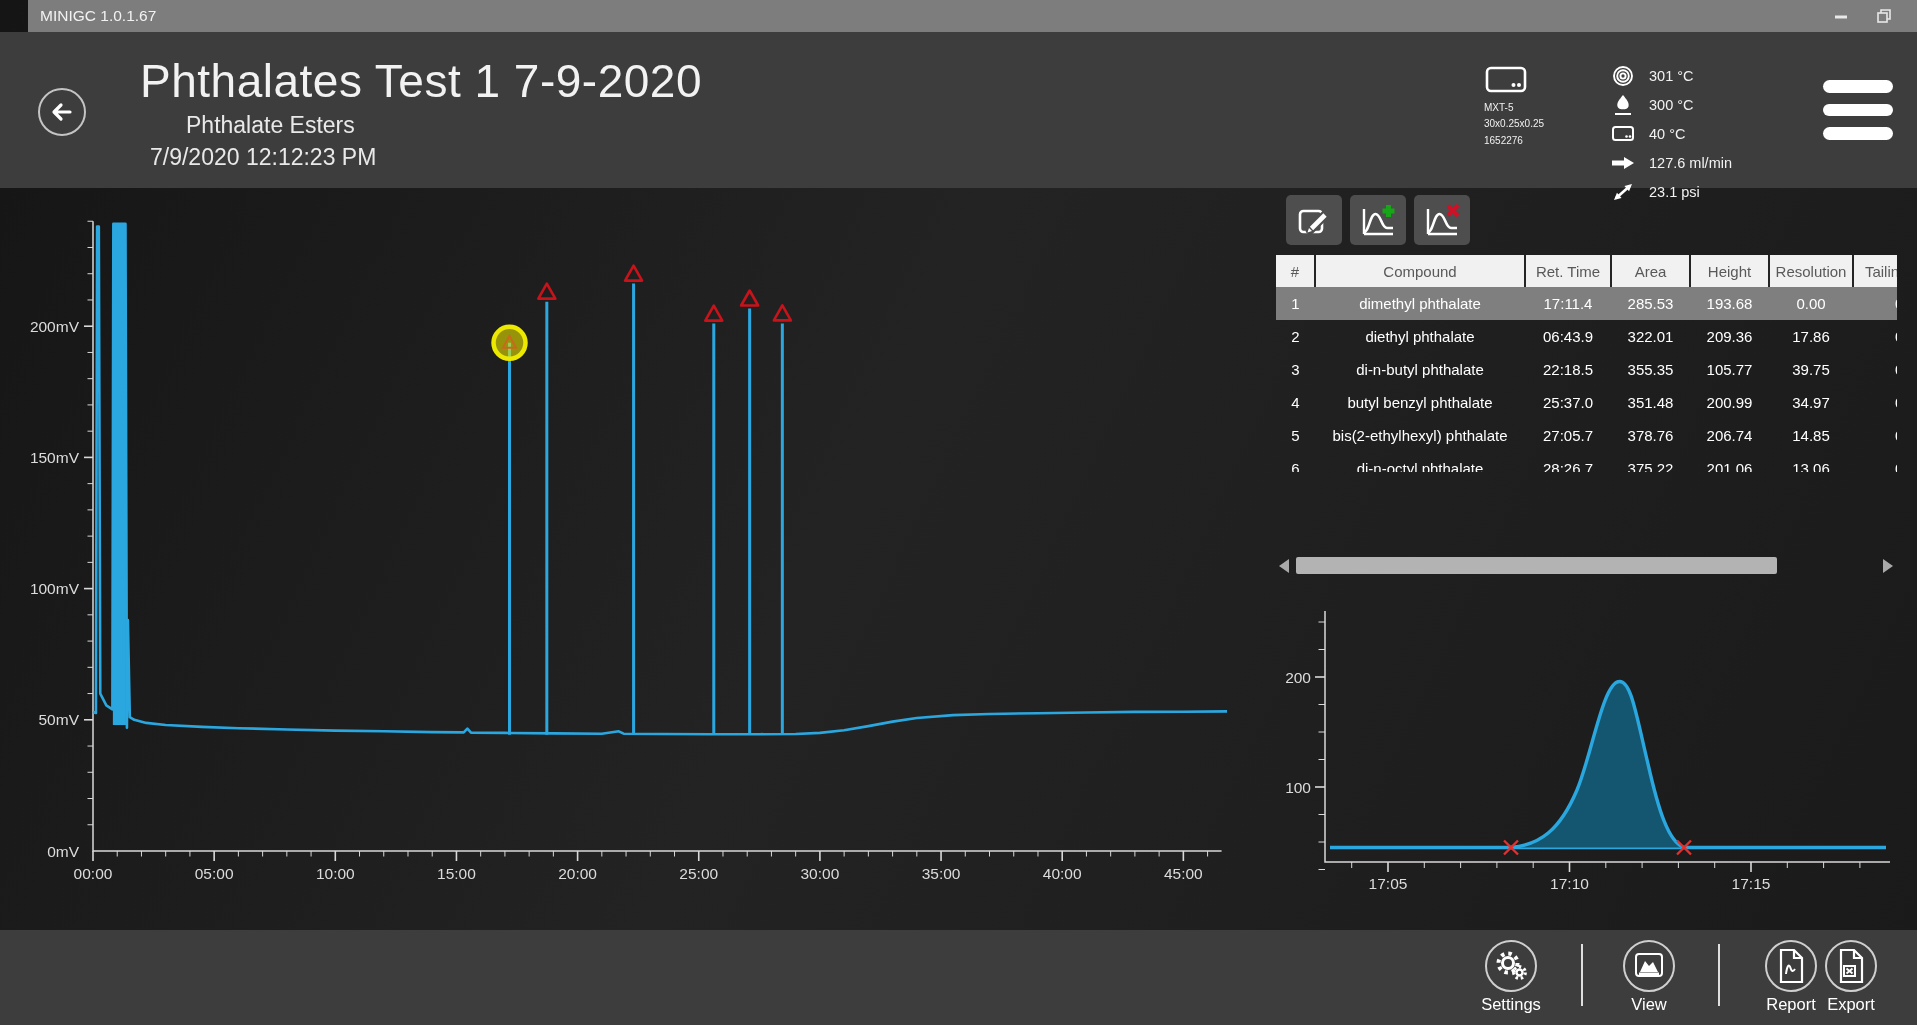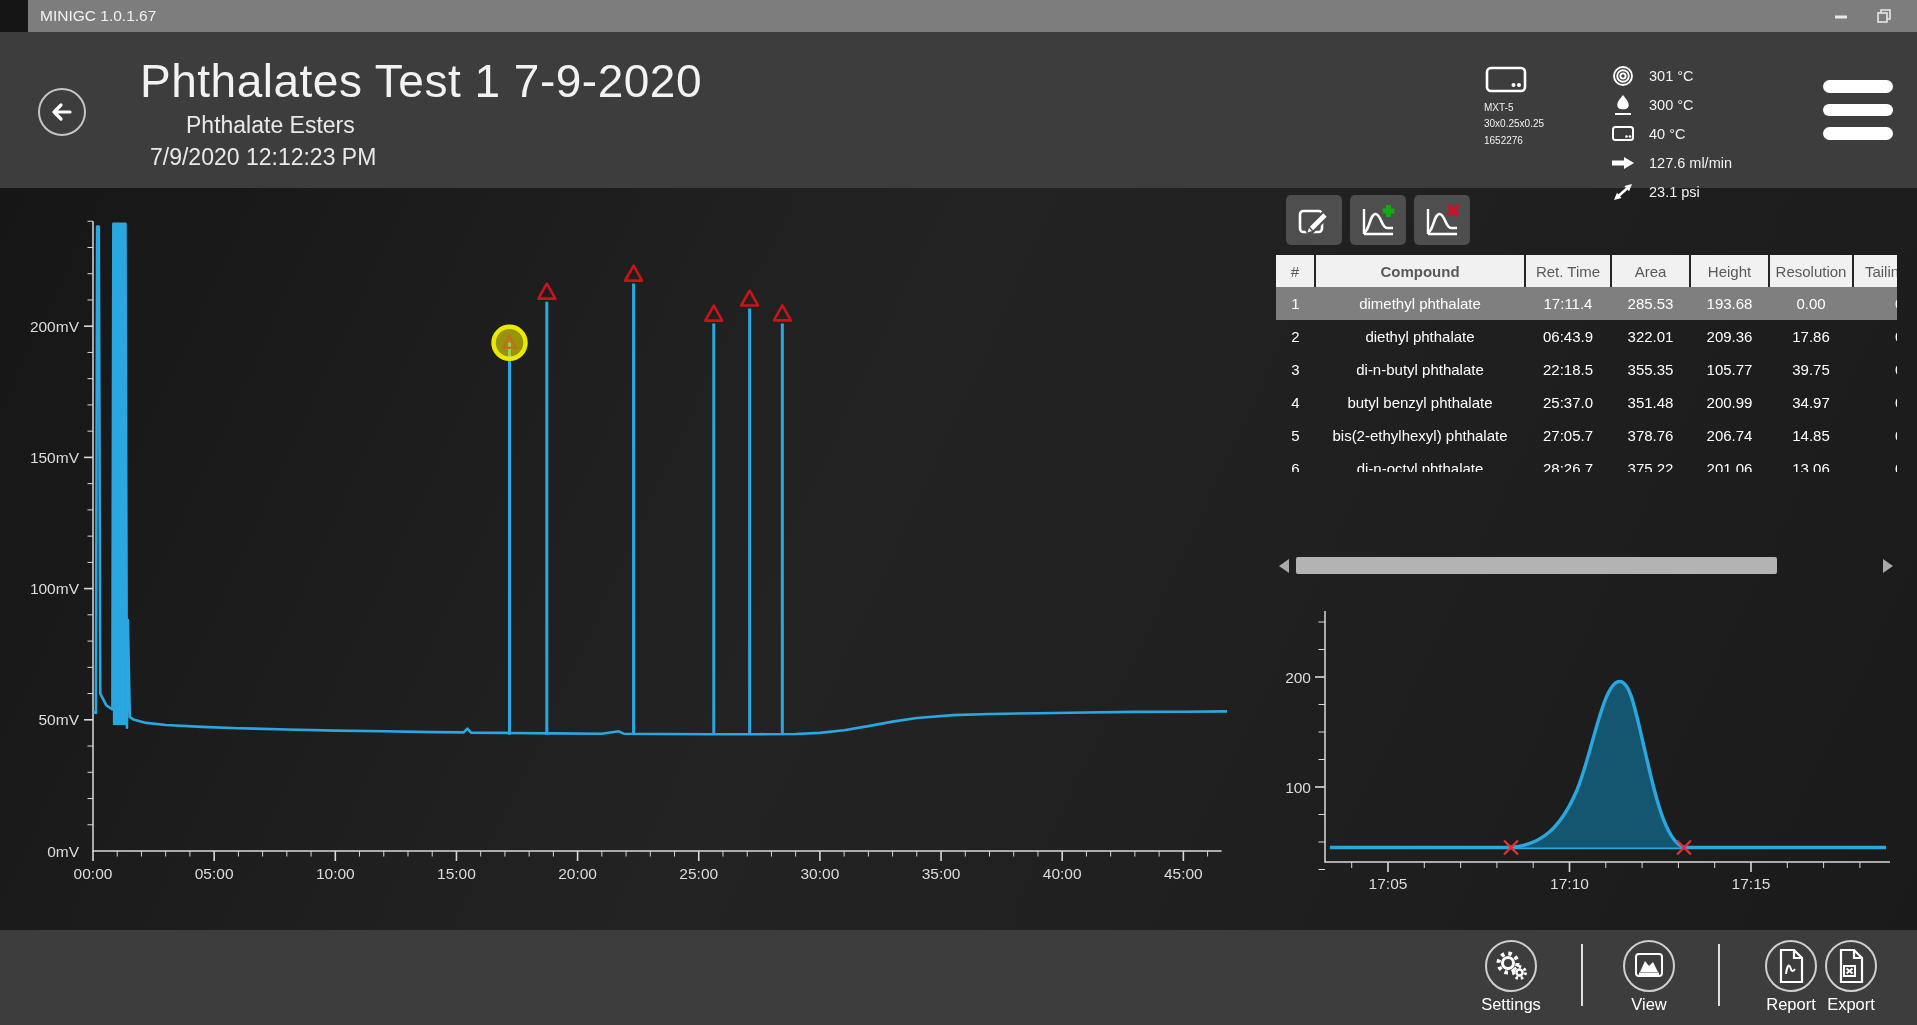--- a/index.html
+++ b/index.html
@@ -277,21 +277,21 @@
       <path d="M4,29 C9,29 10,11 15.5,11 C21,11 21.5,25 27,25 L33,25" stroke="#FFF" stroke-width="2.6" fill="none"></path>
       <path d="M24,2.5 L34,12.5 M34,2.5 L24,12.5" stroke="#CE1126" stroke-width="4.2"></path>
     </svg>
   </button>
 
   <div class="abs" id="table-wrap">
     <table id="peak-table">
       <thead>
           <tr id="peak-table-head-row">
             <th style="width: 36px;">#</th>
-            <th style="width: 206px; font-weight: bold;">Compound</th>
+            <th style="width: 206px;">Compound</th>
             <th style="width: 82px; text-align: center;">Ret. Time</th>
             <th style="width: 75px;">Area</th>
             <th style="width: 75px;">Height</th>
             <th style="width: 80px; text-align: center;">Resolution</th>
             <th style="width: 109px;">Tailing Factor</th>
           </tr>
         </thead>
       <tbody id="peak-table-body">
           <tr class="selected">
             <td>1</td>

